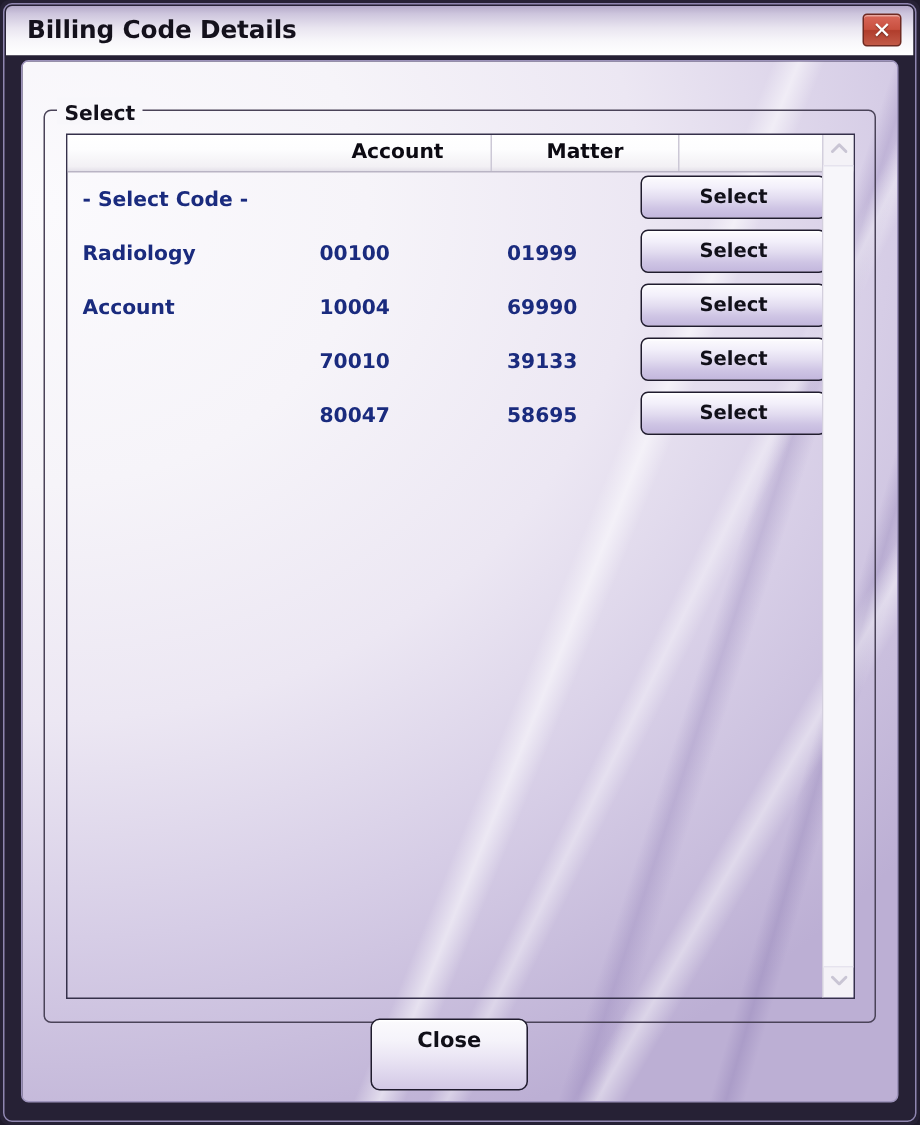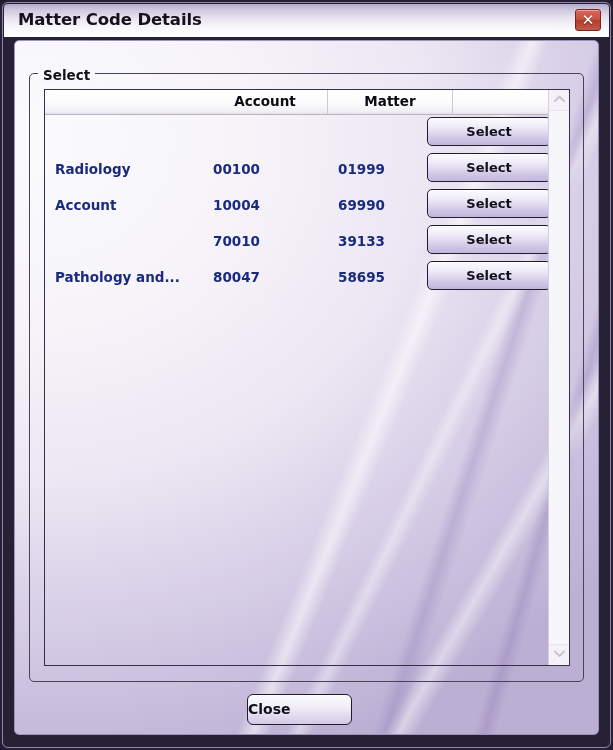--- a/index.html
+++ b/index.html
@@ -264,47 +264,48 @@
     background: #f7f6fa;
     border-top: 1px solid #e6e3ee;
     border-bottom: 1px solid #e6e3ee;
     cursor: pointer;
   }
 
   
   #footer-close {
     position: absolute;
     left: 232px;
-    top: 653px;
+    top: 638px;
     width: 105px;
-    height: 31px;
+    height: 48px;
     box-sizing: border-box;
     border: 1px solid #201c2e;
     border-radius: 6px;
     background: linear-gradient(to bottom,
                 #fbfafd 0%,
                 #f5f3fa 30%,
                 #eae5f4 55%,
                 #ddd5ec 80%,
                 #d3c9e6 100%);
     box-shadow: inset 0 1px 0 rgba(255,255,255,.92);
     font-size: 14px;
     font-weight: bold;
     color: #100f18;
     line-height: 29px;
+    text-align: center;
     cursor: pointer;
   }
 </style>
 </head>
 <body>
 
 <div id="window">
 
   <div id="titlebar">
-    <div id="title-text">Matter Code Details</div>
+    <div id="title-text">Billing Code Details</div>
     <div id="close-button">
       <span class="glyph">✕</span>
     </div>
   </div>
 
   <div id="client">
 
     <div id="groupbox">
       <div class="gb-border"></div>
       <div class="gb-label-mask">
@@ -315,20 +316,21 @@
 
         <div id="grid-header">
           <div class="hcell" style="left:158px;width:125px;">Account</div>
           <div class="hcell" style="left:283px;width:125px;">Matter</div>
           <div class="hcell" style="left:408px;width:96px;"></div>
         </div>
 
         <div id="grid-body">
 
           <div class="row" style="top:0px;">
+            <div class="cell cell-desc">- Select Code -</div>
             <div class="cell cell-acct"></div>
             <div class="cell cell-mttr"></div>
             <div class="select-btn" style="top:2px;">Select</div>
           </div>
 
           <div class="row" style="top:36px;">
             <div class="cell cell-desc">Radiology</div>
             <div class="cell cell-acct">00100</div>
             <div class="cell cell-mttr">01999</div>
             <div class="select-btn" style="top:2px;">Select</div>
@@ -341,21 +343,20 @@
             <div class="select-btn" style="top:2px;">Select</div>
           </div>
 
           <div class="row" style="top:108px;">
             <div class="cell cell-acct">70010</div>
             <div class="cell cell-mttr">39133</div>
             <div class="select-btn" style="top:2px;">Select</div>
           </div>
 
           <div class="row" style="top:144px;">
-            <div class="cell cell-desc">Pathology and...</div>
             <div class="cell cell-acct">80047</div>
             <div class="cell cell-mttr">58695</div>
             <div class="select-btn" style="top:2px;">Select</div>
           </div>
 
         </div>
 
         <div id="scrollbar">
           <div class="sb-btn sb-up">
             <svg width="11" height="7" viewBox="0 0 11 7">

